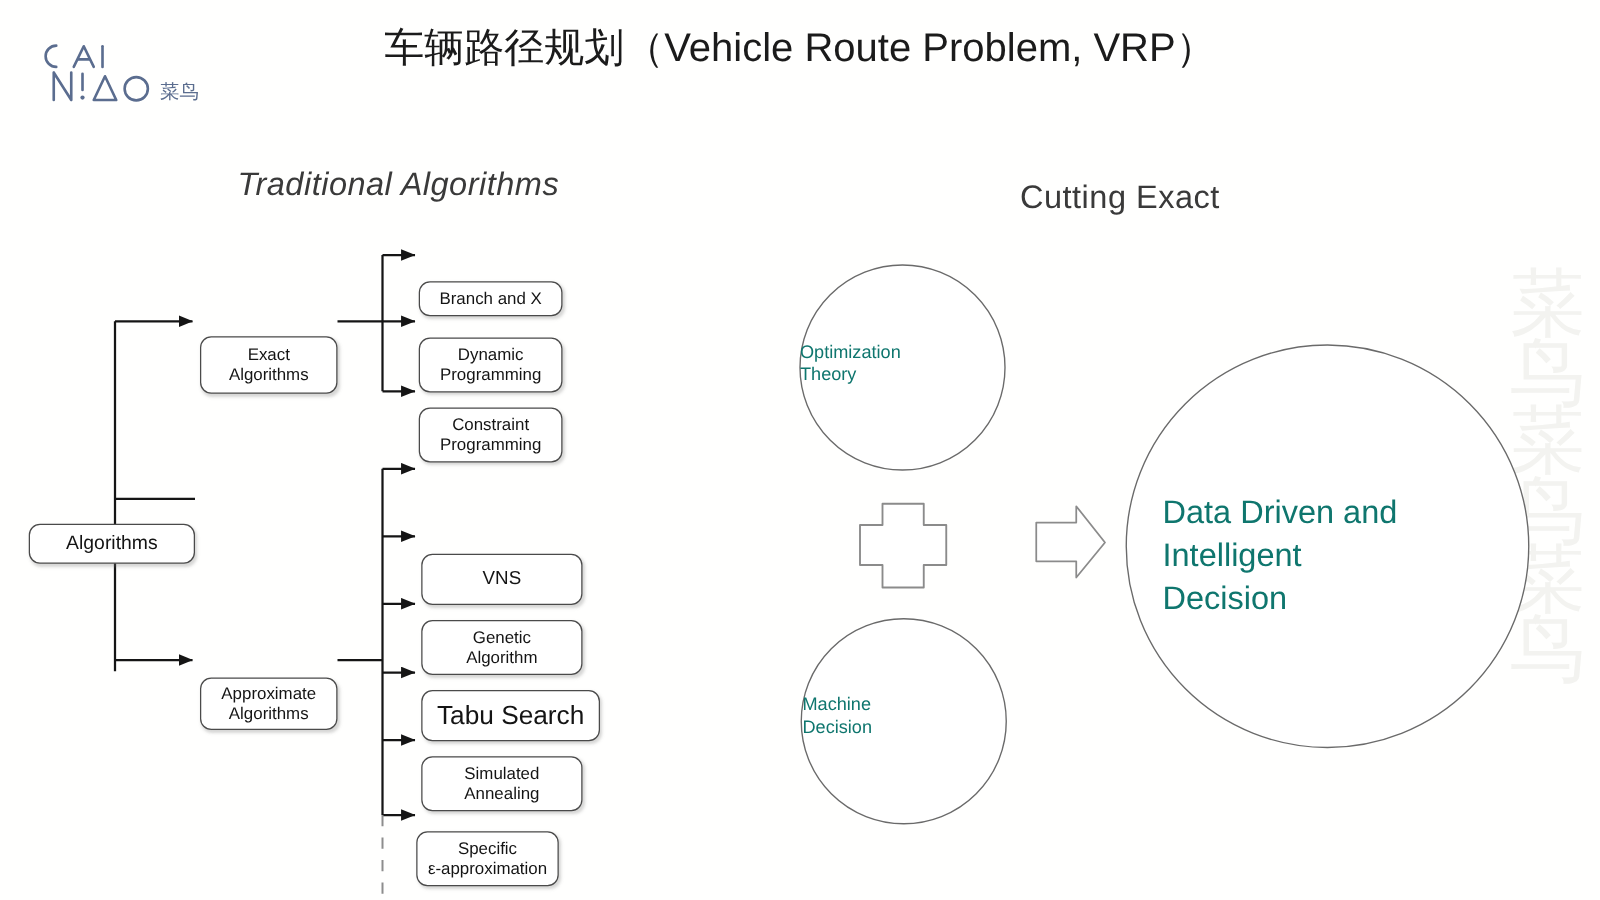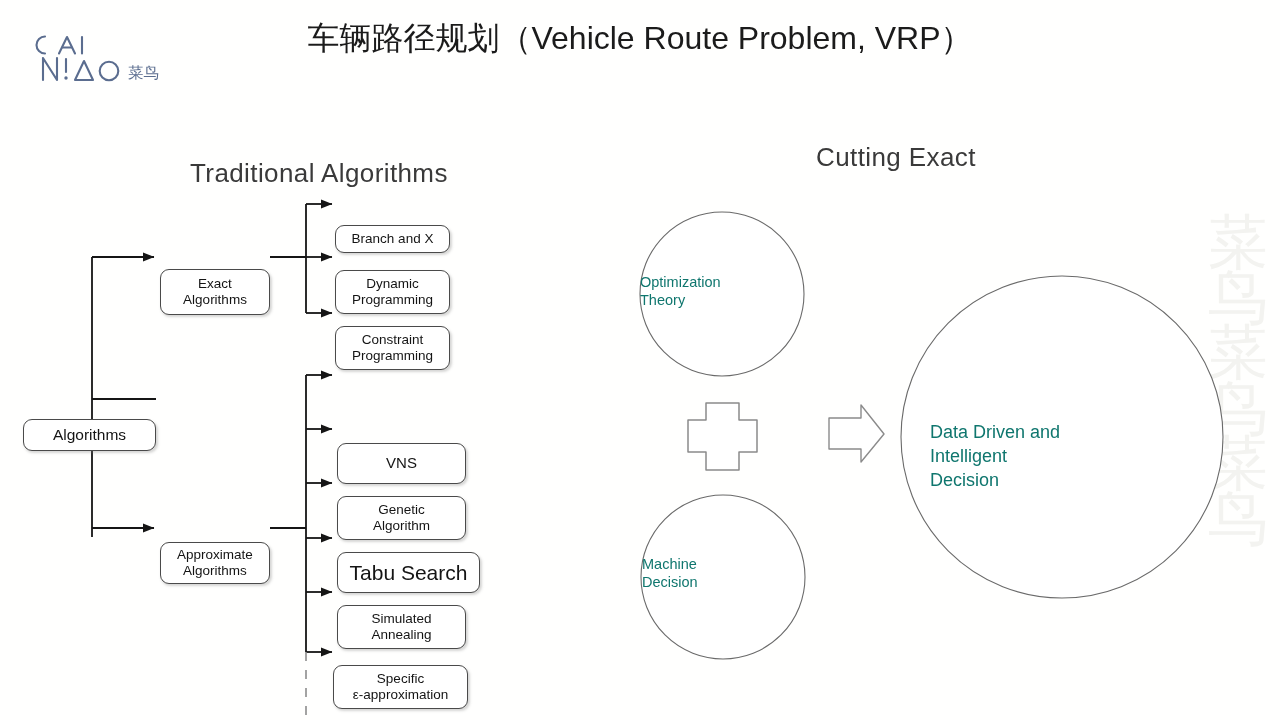--- a/index.html
+++ b/index.html
@@ -61,21 +61,21 @@
 
   
   .section-header {
     position: absolute;
     font-size: 26px;
     color: #3a3a3a;
     letter-spacing: 0.4px;
     white-space: nowrap;
     z-index: 2;
   }
-  #header-left  { left: 190px; top: 158px; }
+  #header-left  { left: 190px; top: 132px; font-style: italic; }
   #header-right { left: 816px; top: 142px; }
 
   
   #canvas {
     position: absolute;
     left: 0; top: 0;
     width: 1280px; height: 720px;
     z-index: 1;
   }
 
@@ -112,23 +112,22 @@
   #label-opt {
     left: 640px; top: 274px; width: 164px;
     font-size: 14.5px;
   }
   #label-ml {
     left: 642px; top: 556px; width: 164px;
     font-size: 14.5px;
   }
   #label-big {
     left: 930px; top: 392px; width: 264px;
-    font-size: 18px;
+    font-size: 26px;
     line-height: 1.33;
-    margin-top: 29px;
   }
 </style>
 </head>
 <body>
 
 <div id="slide">
 
   <div id="watermark">菜<br>鸟<br>菜<br>鸟<br>菜<br>鸟</div>
 
   <div id="logo">
@@ -223,21 +222,21 @@
   <div class="node" style="left:337px; top:408px; width:129px; height:41px; font-size:15px;">VNS</div>
 
   <div class="node" style="left:337px; top:461px; width:129px; height:44px;">Genetic
 Algorithm</div>
 
   <div class="node" style="left:337px; top:517px; width:143px; height:41px; font-size:21px;">Tabu Search</div>
 
   <div class="node" style="left:337px; top:570px; width:129px; height:44px;">Simulated
 Annealing</div>
 
-  <div class="node" style="left:333px; top:630px; width:135px; height:44px;">Specific
+  <div class="node" style="left:333px; top:630px; width:114px; height:44px;">Specific
 ε-approximation</div>
 
   <div class="circle-label" id="label-opt">Optimization
 Theory</div>
 
   <div class="circle-label" id="label-ml">Machine
 Decision</div>
 
   <div class="circle-label" id="label-big">Data Driven and
 Intelligent

